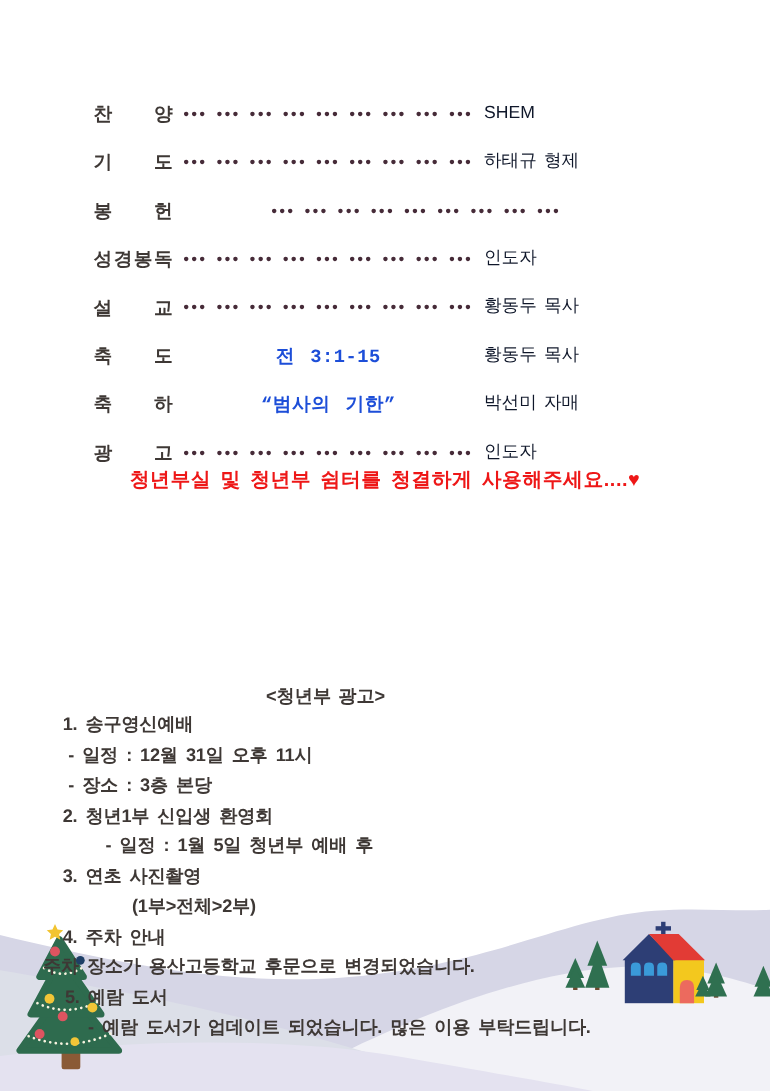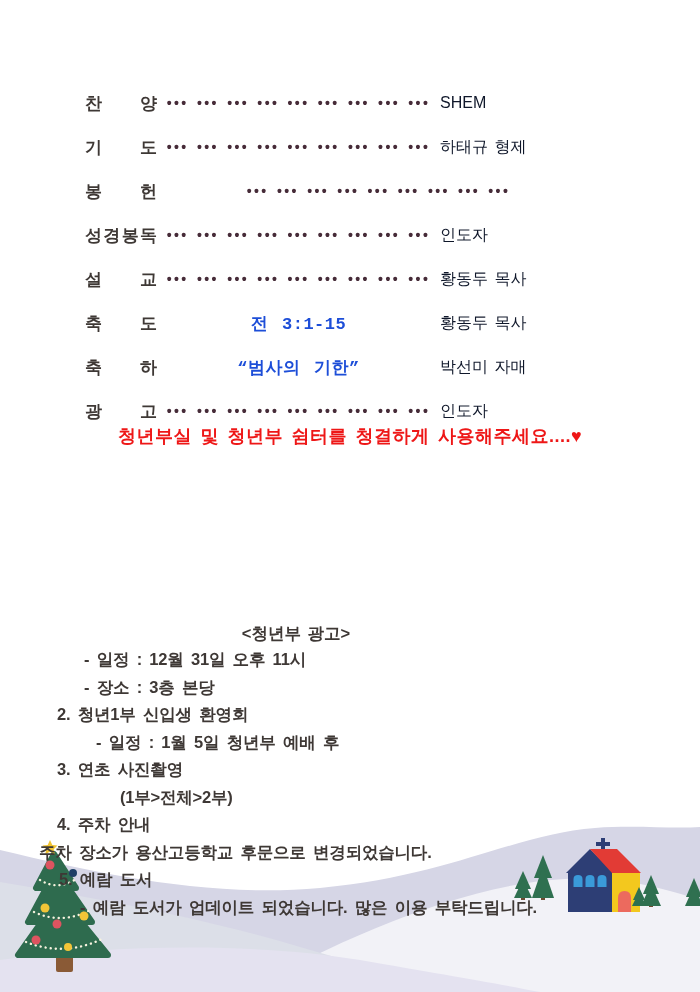--- a/index.html
+++ b/index.html
@@ -19,21 +19,21 @@
 
   .note{position:absolute;top:424px;left:0;width:700px;text-align:center;z-index:2;
         font-size:18px;font-weight:bold;color:#ee1717;letter-spacing:.5px;word-spacing:3px;}
 
   
   .ann{position:absolute;top:580px;left:0;width:592px;z-index:2;margin-top:40px;}
   .ann-title{text-align:center;font-size:16.5px;font-weight:bold;color:#3e3835;line-height:26px;word-spacing:2px;}
   .ln{font-size:16.5px;font-weight:bold;color:#3e3835;line-height:27.5px;
       letter-spacing:-.2px;word-spacing:3px;white-space:nowrap;}
   .i1{padding-left:57px}
-  .s1{padding-left:84px}
+  .s1{padding-left:62px}
   .s2{padding-left:96px}
   .p1{padding-left:120px}
   .pl{padding-left:39px}
   .i5{padding-left:59px}
   .s5{padding-left:80px}
 
   
   .scene{position:absolute;left:0;top:732px;width:700px;height:260px;z-index:0;}
 </style>
 </head>
@@ -167,20 +167,21 @@
         </div>
       <div class="wcenter dots">••• ••• ••• ••• ••• ••• ••• ••• •••</div>
       <div class="wright">인도자</div>
     </div>
   </div>
 
   <div class="note">청년부실 및 청년부 쉼터를 청결하게 사용해주세요....♥</div>
 
   <div class="ann">
     <div class="ann-title">&lt;청년부 광고&gt;</div>
+    <div class="ln i1">1. 송구영신예배</div>
     <div class="ln s1">- 일정 : 12월 31일 오후 11시</div>
     <div class="ln s1">- 장소 : 3층 본당</div>
     <div class="ln i1">2. 청년1부 신입생 환영회</div>
     <div class="ln s2">- 일정 : 1월 5일 청년부 예배 후</div>
     <div class="ln i1">3. 연초 사진촬영</div>
     <div class="ln p1">(1부&gt;전체&gt;2부)</div>
     <div class="ln i1">4. 주차 안내</div>
     <div class="ln pl">주차 장소가 용산고등학교 후문으로 변경되었습니다.</div>
     <div class="ln i5">5. 예람 도서</div>
     <div class="ln s5">- 예람 도서가 업데이트 되었습니다. 많은 이용 부탁드립니다.</div>

